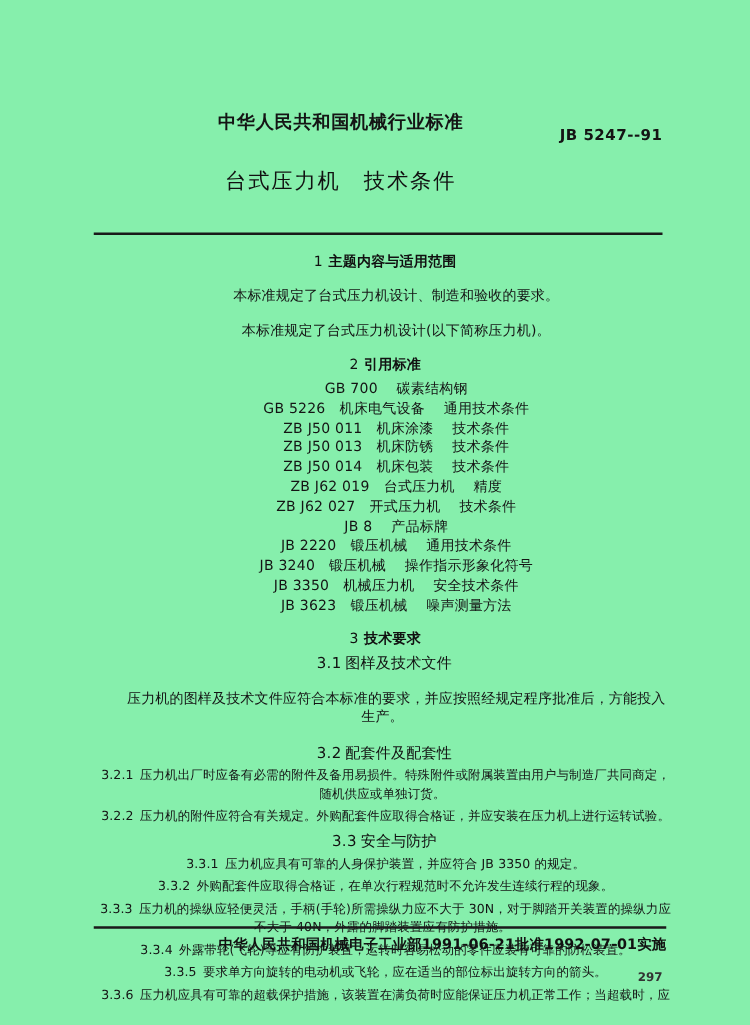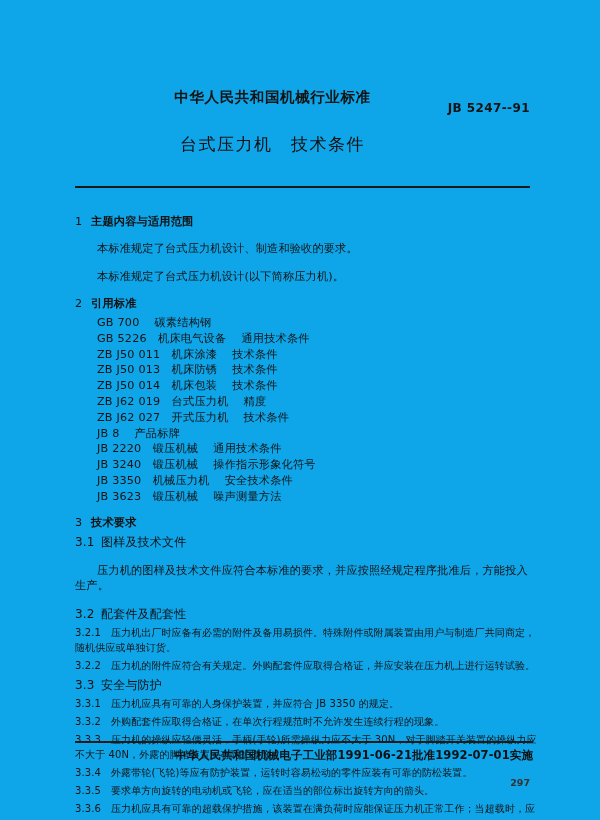--- a/index.html
+++ b/index.html
@@ -13,21 +13,21 @@
     position: relative;
     font-family: "DejaVu Sans", "Liberation Sans", sans-serif;
     color: #1a1a1a;
     overflow: hidden;
   }
   .page {
     position: absolute;
     left: 0; top: 0;
     width: 600px;
     height: 820px;
-    background: #0ea5e9;
+    background: #86efac;
   }
 
   
   .header {
     position: absolute;
     left: 75px;
     top: 88px;
     width: 455px;
   }
   .std-org {
@@ -63,22 +63,23 @@
     top: 186px;
     width: 455px;
     height: 2px;
     background: #1a1a1a;
   }
 
   
   .content {
     position: absolute;
     left: 75px;
-    top: 204px;
+    top: 192px;
     width: 462px;
+    text-align: center;
   }
   .sec-head {
     font-size: 11.2px;
     font-weight: bold;
     color: #111;
     margin-top: 10px;
     margin-bottom: 4px;
     letter-spacing: 0.2px;
   }
   .sec-head .num {

